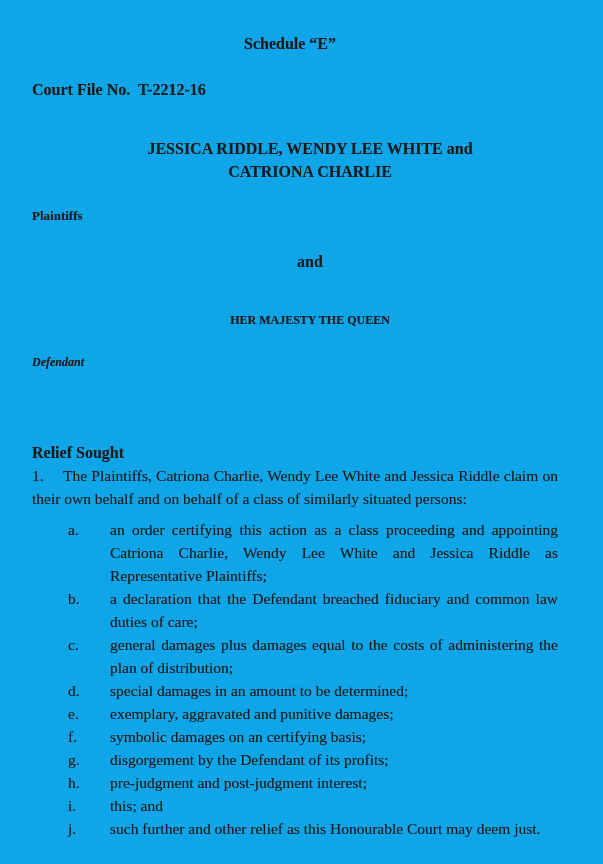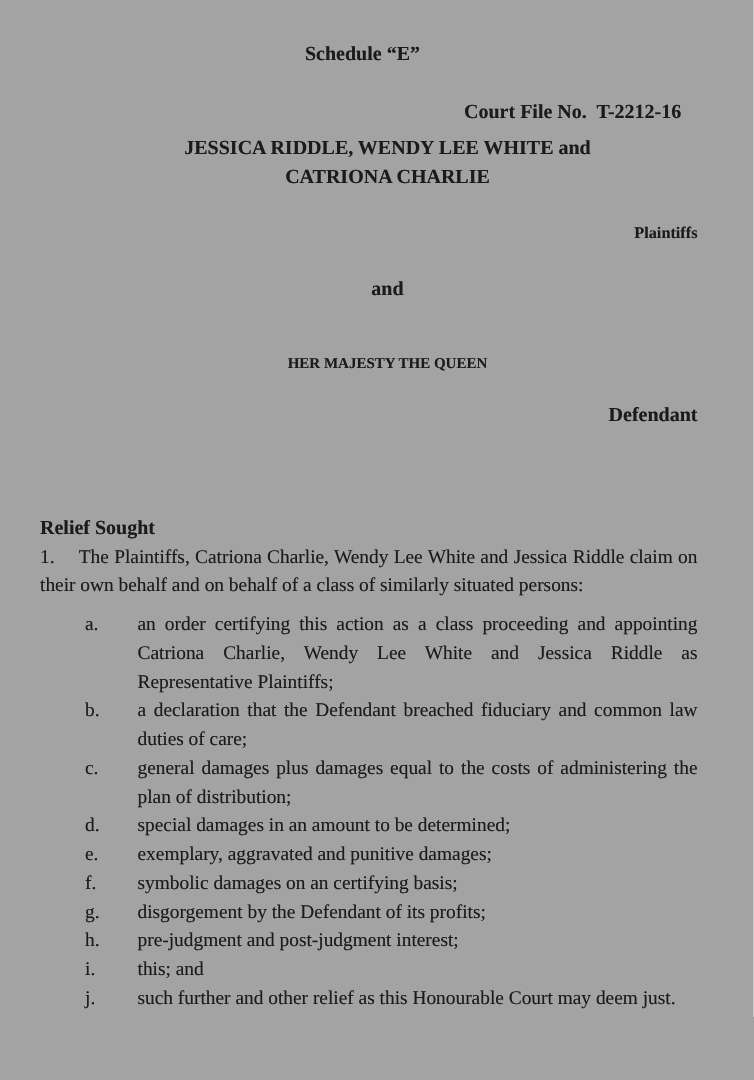--- a/index.html
+++ b/index.html
@@ -4,21 +4,21 @@
 <style>
   html, body {
     margin: 0;
     padding: 0;
     background: #ffffff;
   }
   .page {
     position: relative;
     width: 603px;
     height: 864px;
-    background: #a3a3a3;
+    background: #0ea5e9;
     box-sizing: border-box;
     padding: 32px 45px 0 32px;
     font-family: "Liberation Serif", "DejaVu Serif", serif;
     font-size: 15.5px;
     line-height: 23px;
     color: #1b1b1b;
     text-shadow: 0 0 0.5px rgba(45,45,45,0.55);
     overflow: hidden;
   }
   .line { display: block; }
@@ -26,37 +26,37 @@
   .center {
     text-align: center;
     position: relative;
     left: -5px;
   }
   .center-axis {
     text-align: center;
     position: relative;
     left: 15px;
   }
-  .right { text-align: right; }
+  .right { text-align: left; }
 
   .schedule { font-size: 16px; }
   .court-file {
     margin-top: 23px;
     padding-right: 13px;
     font-size: 16px;
     white-space: pre-wrap;
   }
   .parties {
-    margin-top: 6px;
+    margin-top: 36px;
     font-size: 16px;
   }
   .plaintiffs-role { margin-top: 21px; font-size: 13px; }
   .connector { margin-top: 23px; font-size: 16px; }
   .defendant-name { margin-top: 36px; font-size: 12px; }
-  .defendant-role { margin-top: 19px; font-size: 16px; }
+  .defendant-role { margin-top: 19px; font-size: 12px; font-style: italic; }
   .section-heading {
     margin-top: 67px;
     font-size: 16px;
     font-weight: bold;
   }
   .para {
     text-align: justify;
   }
   .para-num {
     display: inline-block;

